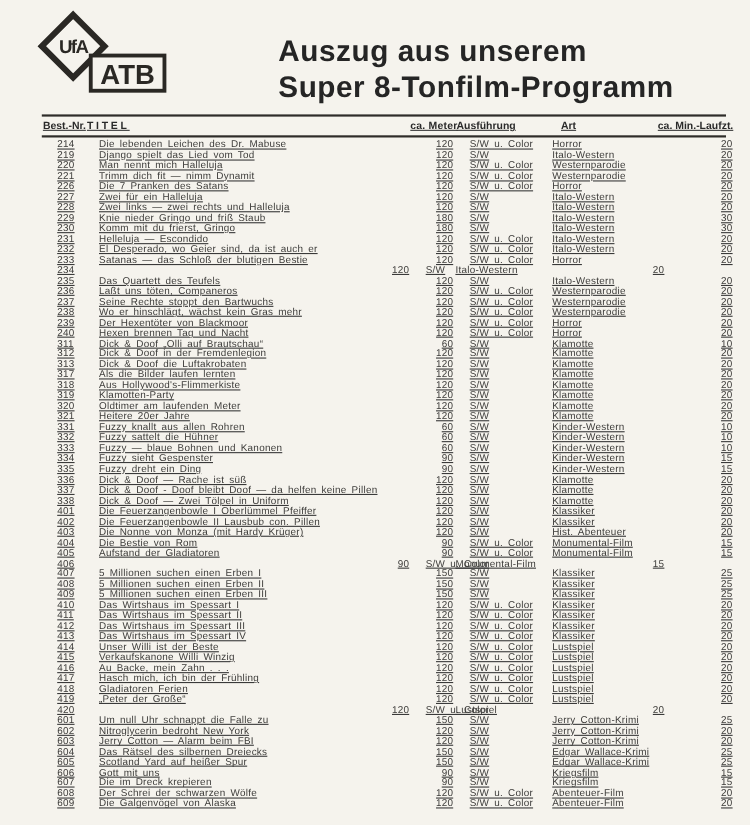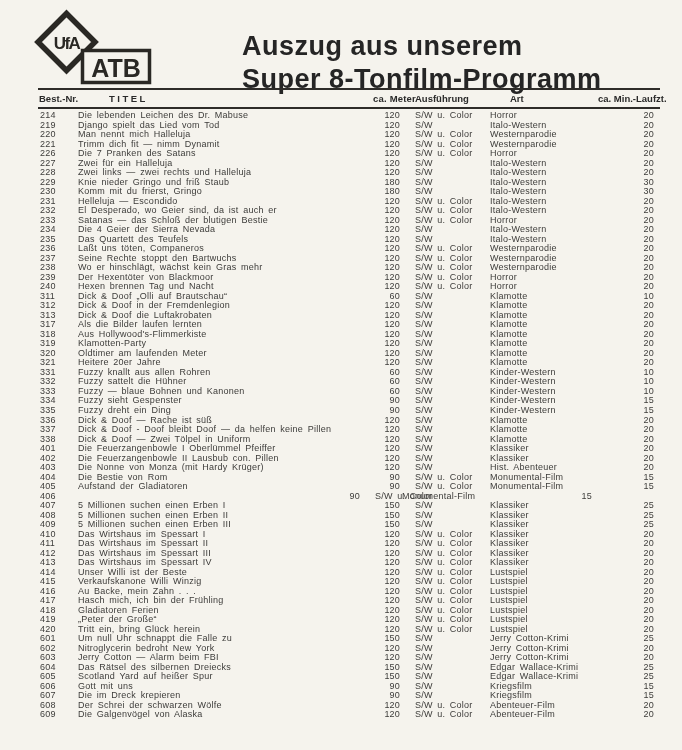--- a/index.html
+++ b/index.html
@@ -9,46 +9,46 @@
     font-family:"Liberation Sans", sans-serif;
     color:#3a3a3a;
     position:relative;
     overflow:hidden;
   }
   .page { position:absolute; inset:0; }
 
   
   .logo { position:absolute; left:25px; top:5px; }
   .masthead {
-    position:absolute; left:242px; top:30px;
+    position:absolute; left:253px; top:30px;
     font-weight:bold; color:#252525;
     font-size:27px; line-height:33px; letter-spacing:0.5px;
     white-space:nowrap;
   }
 
   
-  .catalog-table { position:absolute; left:38px; top:88px; width:622px; }
+  .catalog-table { position:absolute; left:38px; top:104px; width:622px;text-decoration:underline; }
   .thead {
     display:grid;
     grid-template-columns:40px 282px 40px 88px 110px 62px;
     border-top:2px solid #2e2c29;
     border-bottom:2px solid #2e2c29;
     height:21px; align-items:center;
     font-weight:bold; font-size:9.5px; color:#2a2a2a;
     white-space:nowrap;
   }
   .th { overflow:visible; }
   .th.c-nr { padding-left:1px; }
-  .th.c-titel { letter-spacing:2.5px; padding-left:1px;margin-left:30px; }
+  .th.c-titel { letter-spacing:2.5px; padding-left:1px; }
   .th.c-meter { text-align:left; position:relative; left:13px; }
   .th.c-ausf { padding-left:15px; }
   .th.c-art { padding-left:22px; }
   .th.c-min { text-align:right; padding-right:0px; }
 
-  .tbody { padding-top:2px; }
+  .tbody { padding-top:2px;margin-left:12px; }
   .tr {
     display:grid;
     grid-template-columns:40px 282px 40px 88px 110px 62px;
     height:9.53px; line-height:9.53px;
     font-size:9px; letter-spacing:0.25px; word-spacing:1.8px;
     white-space:nowrap;
     color:#3d3c3a;
   }
   .td { overflow:visible; }
   .c-nr { padding-left:2px; }
@@ -187,21 +187,20 @@
     <div class="td c-nr">233</div>
     <div class="td c-titel">Satanas — das Schloß der blutigen Bestie</div>
     <div class="td c-meter">120</div>
     <div class="td c-ausf">S/W u. Color</div>
     <div class="td c-art">Horror</div>
     <div class="td c-min">20</div>
   </div>
 
   <div class="tr">
     <div class="td c-nr">234</div>
-    <div class="td c-titel">Die 4 Geier der Sierra Nevada</div>
     <div class="td c-meter">120</div>
     <div class="td c-ausf">S/W</div>
     <div class="td c-art">Italo-Western</div>
     <div class="td c-min">20</div>
   </div>
 
   <div class="tr">
     <div class="td c-nr">235</div>
     <div class="td c-titel">Das Quartett des Teufels</div>
     <div class="td c-meter">120</div>
@@ -564,21 +563,20 @@
     <div class="td c-nr">419</div>
     <div class="td c-titel">„Peter der Große“</div>
     <div class="td c-meter">120</div>
     <div class="td c-ausf">S/W u. Color</div>
     <div class="td c-art">Lustspiel</div>
     <div class="td c-min">20</div>
   </div>
 
   <div class="tr">
     <div class="td c-nr">420</div>
-    <div class="td c-titel">Tritt ein, bring Glück herein</div>
     <div class="td c-meter">120</div>
     <div class="td c-ausf">S/W u. Color</div>
     <div class="td c-art">Lustspiel</div>
     <div class="td c-min">20</div>
   </div>
 
   <div class="tr">
     <div class="td c-nr">601</div>
     <div class="td c-titel">Um null Uhr schnappt die Falle zu</div>
     <div class="td c-meter">150</div>

